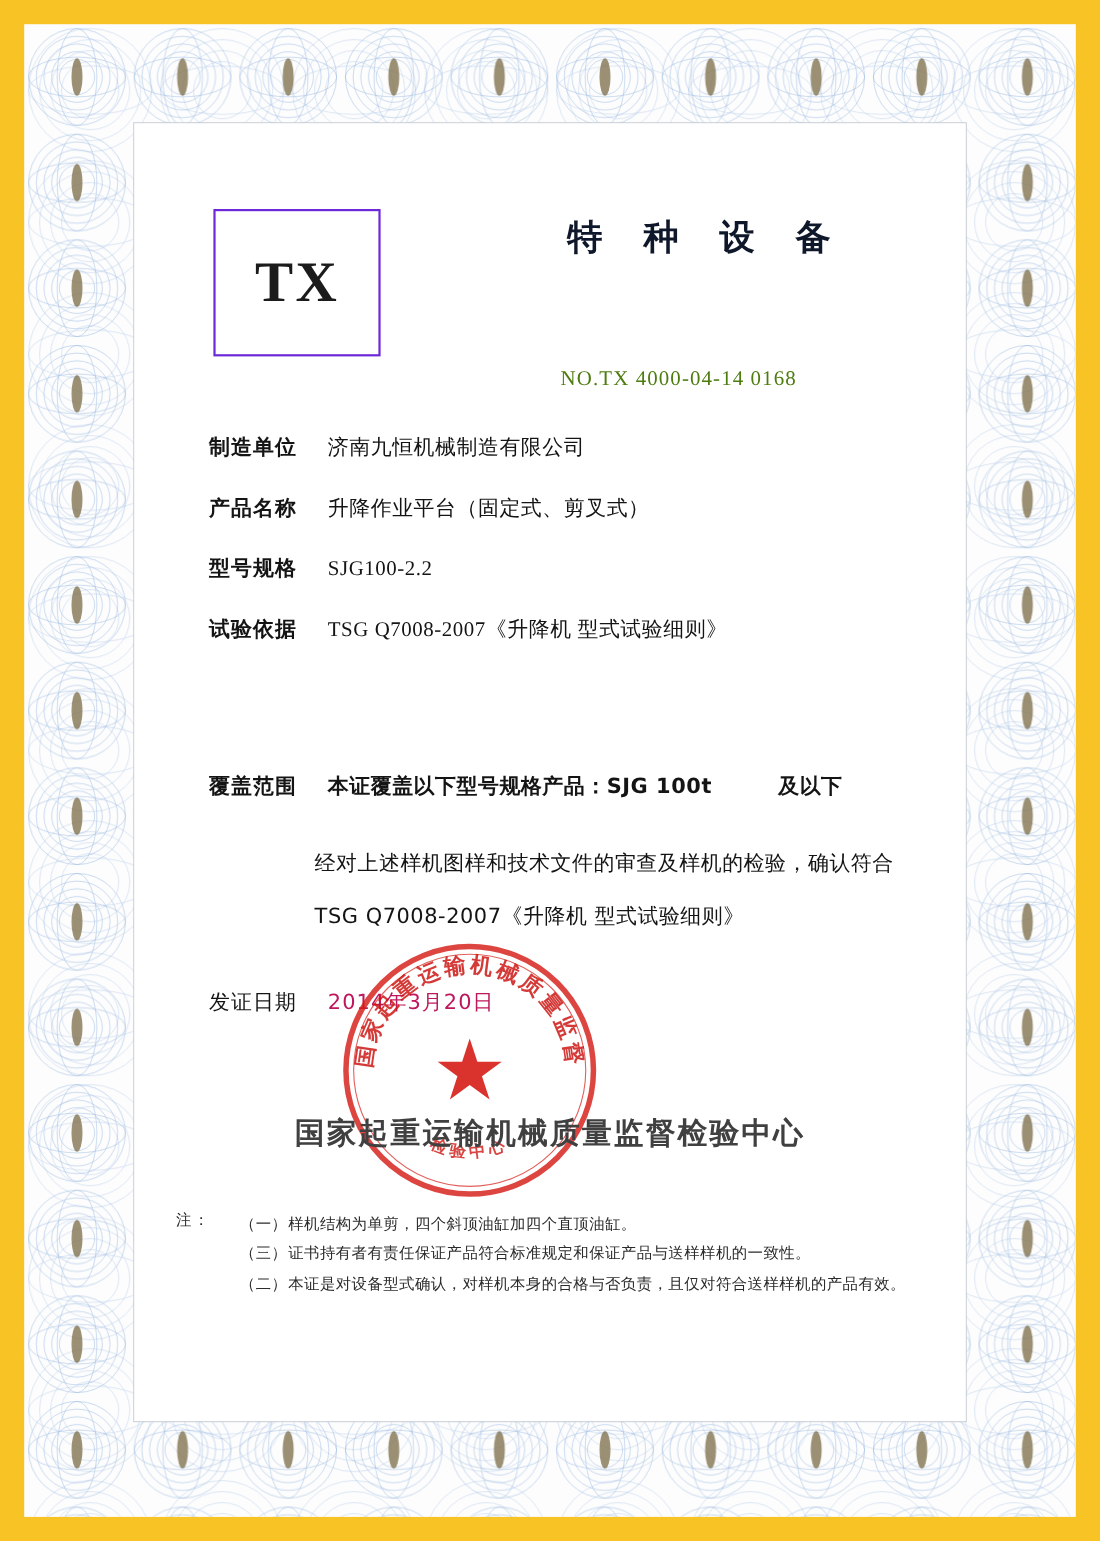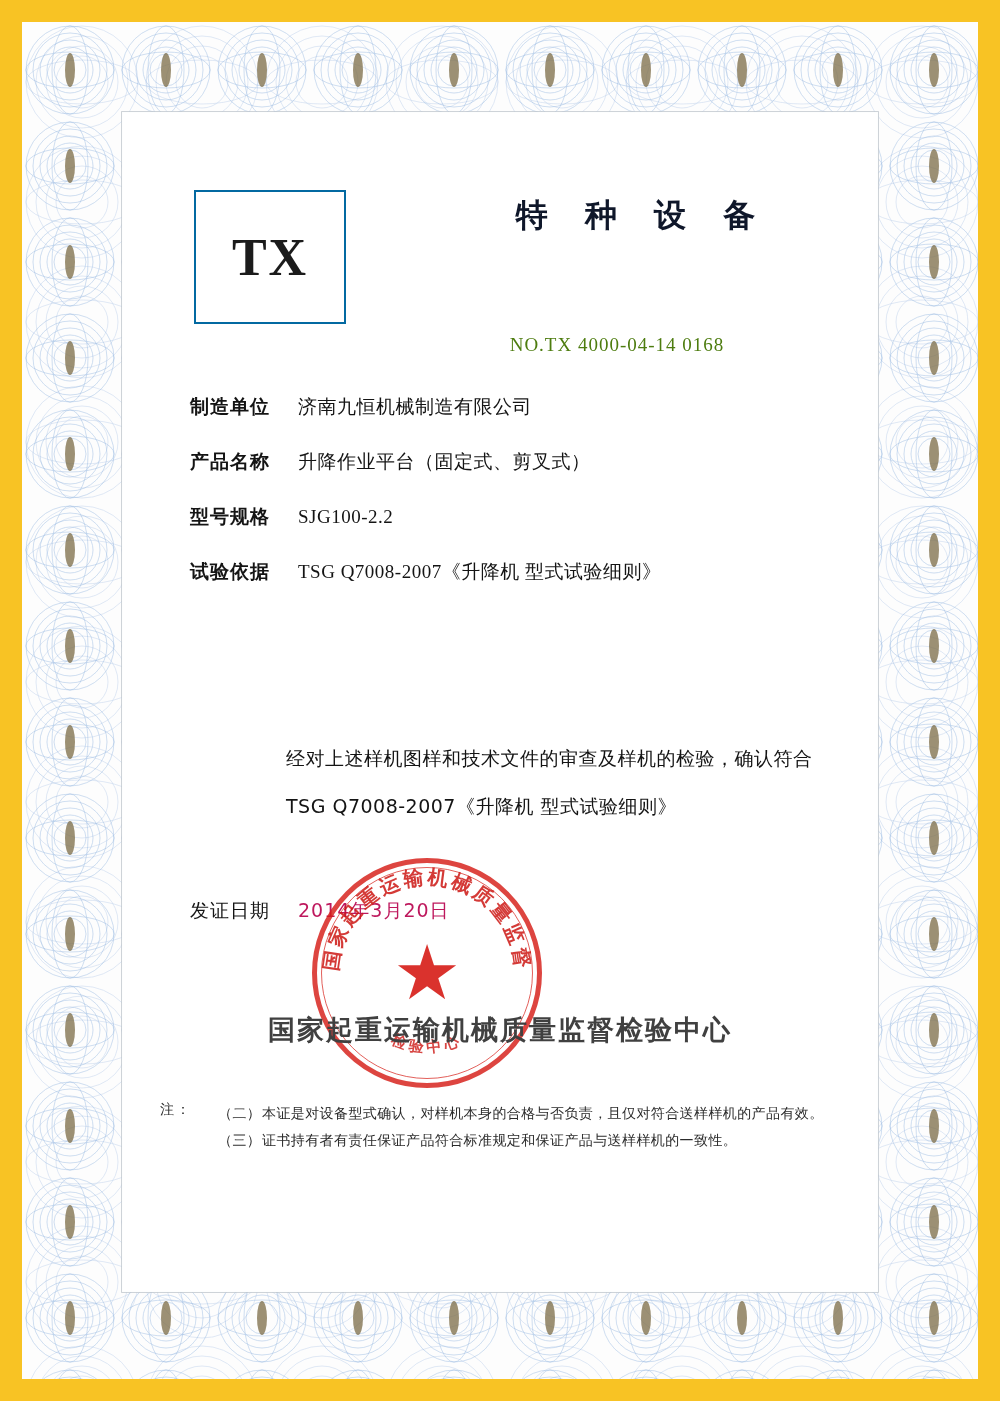--- a/index.html
+++ b/index.html
@@ -61,21 +61,21 @@
     background: rgba(255,255,255,0.93);
     box-shadow: 0 0 0 1px rgba(190,195,200,0.55);
   }
 
   .tx-box {
     position: absolute;
     left: 72px;
     top: 78px;
     width: 148px;
     height: 130px;
-    border: 2px solid #0369a1;
+    border: 2px solid #6d28d9;
     display: flex;
     align-items: center;
     justify-content: center;
   }
   .tx-box .tx-text {
     font-family: "Liberation Serif", "DejaVu Serif", serif;
     font-size: 52px;
     font-weight: bold;
     letter-spacing: 2px;
     color: #1b1b1b;
@@ -352,20 +352,28 @@
 
         <div class="field-row">
           <div class="field-label">试验依据</div>
           <div class="field-value">TSG Q7008-2007《升降机 型式试验细则》</div>
         </div>
 
 
       </div>
 
       <div class="coverage">
+        <div class="coverage-row">
+          <div class="coverage-label">覆盖范围</div>
+          <div class="coverage-value">
+            <span>本证覆盖以下型号规格产品：SJG 100t</span>
+            <span class="coverage-gap"></span>
+            <span>及以下</span>
+          </div>
+        </div>
         <div class="para">经对上述样机图样和技术文件的审查及样机的检验，确认符合</div>
         <div class="para2">TSG Q7008-2007《升降机 型式试验细则》</div>
       </div>
 
       <div class="issue">
         <div class="issue-label">发证日期</div>
         <div class="issue-value">2014年3月20日</div>
       </div>
 
       <div class="seal">
@@ -387,23 +395,26 @@
         </div>
         <div class="seal-star">★</div>
       </div>
 
       <div class="org">国家起重运输机械质量监督检验中心</div>
 
       <div class="notes">
         <div class="notes-label">注：</div>
         <div class="notes-list">
           <div class="note-item">
-            <span class="note-idx">（二）</span><span>本证是对设备型式确认，对样机本身的合格与否负责，且仅对符合送样样机的产品有效。</span>
+            <span class="note-idx">（一）</span><span>样机结构为单剪，四个斜顶油缸加四个直顶油缸。</span>
           </div>
           <div class="note-item">
             <span class="note-idx">（三）</span><span>证书持有者有责任保证产品符合标准规定和保证产品与送样样机的一致性。</span>
           </div>
+          <div class="note-item">
+            <span class="note-idx">（二）</span><span>本证是对设备型式确认，对样机本身的合格与否负责，且仅对符合送样样机的产品有效。</span>
+          </div>
         </div>
       </div>
 
     </div>
   </div>
 </div>
 
 </body></html>

